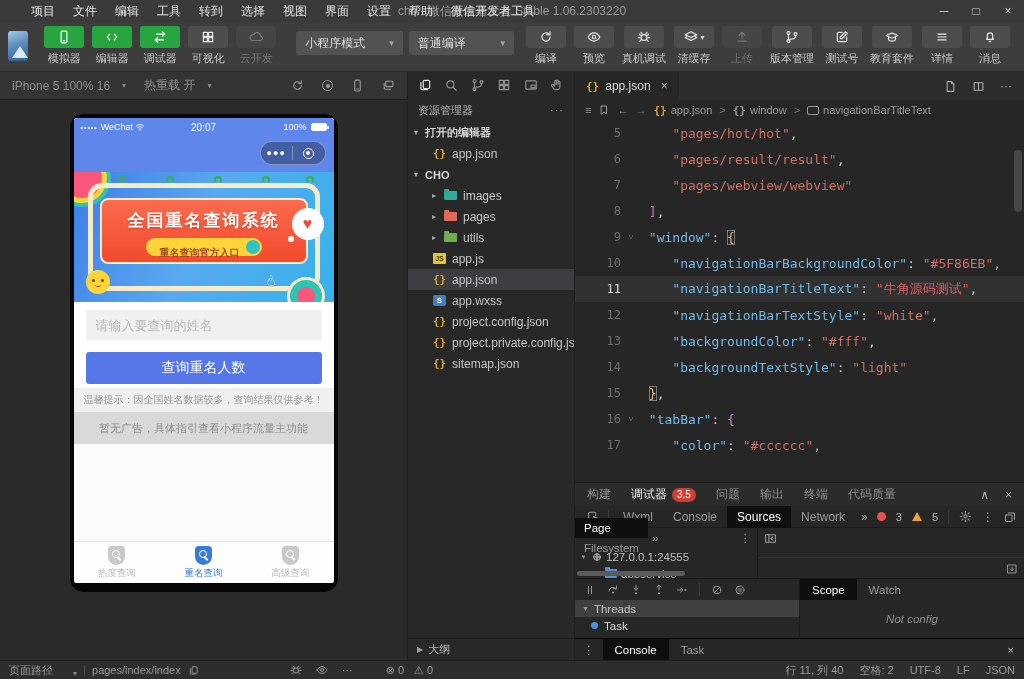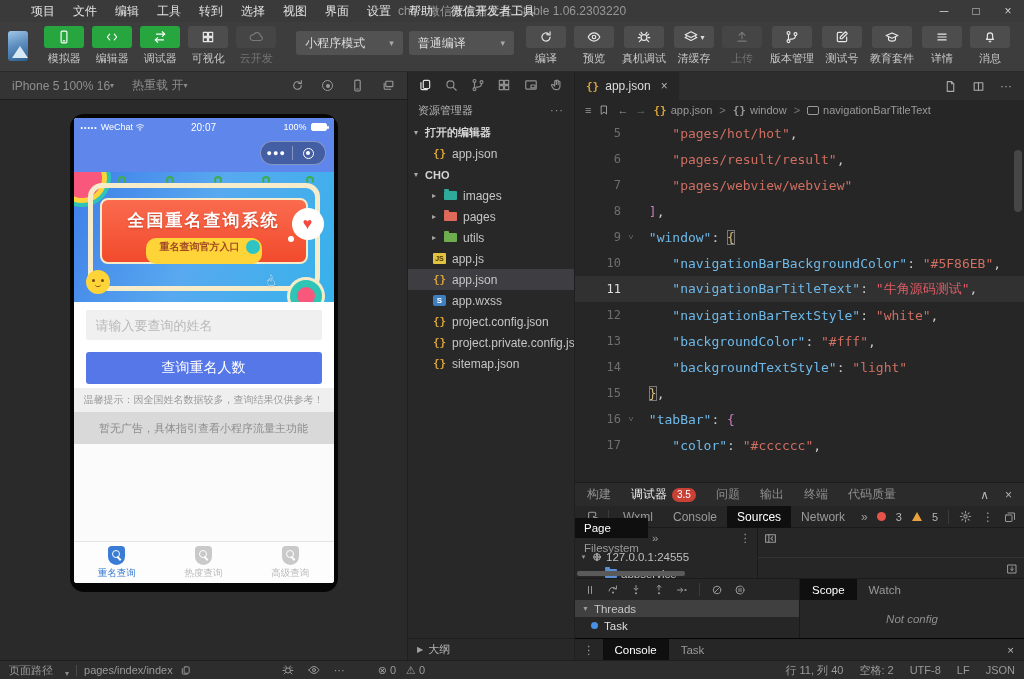--- a/index.html
+++ b/index.html
@@ -29,21 +29,21 @@
   .select{height:24px;background:#525252;border-radius:3px;display:flex;align-items:center;padding:0 9px;color:#dcdcdc;font-size:12px;margin-top:5px;cursor:pointer}
   .select .caret{margin-left:auto;color:#aaa;font-size:9px}
   .mini-caret{font-size:8px;margin-left:3px;color:#ddd}
 
   
   .main{flex:1;display:flex;min-height:0}
 
   
   .sim-col{width:408px;flex:none;display:flex;flex-direction:column;background:#2a2a2a;border-right:1px solid #1f1f1f}
   .sim-header{height:28px;background:#343434;border-bottom:1px solid #1e1e1e;display:flex;align-items:center;padding:0 12px;color:#8f8f8f;font-size:12px;flex:none}
-  .sim-header .dev{margin-right:18px;cursor:pointer;display:flex;align-items:center;gap:0}
+  .sim-header .dev{margin-right:18px;cursor:pointer;display:flex;align-items:center;gap:12px}
   .sim-icons{margin-left:auto;display:flex;gap:18px;align-items:center;color:#9a9a9a}
   .rec-ring{width:11px;height:11px;border:1.5px solid #9a9a9a;border-radius:50%;position:relative}
   .rec-ring::after{content:"";position:absolute;left:2.5px;top:2.5px;width:4px;height:4px;border-radius:50%;background:#9a9a9a}
   .sim-body{flex:1;position:relative}
 
   
   .phone{width:268px;height:478px;margin:14px auto 0;background:#060606;border-radius:14px;padding:4px 4px 9px 4px}
   .screen{width:260px;height:465px;background:#fff;border-radius:3px;overflow:hidden;display:flex;flex-direction:column;position:relative}
   .p-status{height:18px;background:#5F86EB;color:#fff;display:flex;align-items:center;padding:0 7px;font-size:9px;flex:none}
   .p-dots{letter-spacing:1px;font-size:7px;margin-right:3px}
@@ -56,21 +56,21 @@
   .cap-dots{flex:1;text-align:center;color:#fff;font-size:9px;letter-spacing:1px}
   .cap-div{width:1px;height:14px;background:rgba(255,255,255,.35)}
   .cap-rec{flex:1;display:flex;justify-content:center}
   .cap-rec i{width:11px;height:11px;border:1.5px solid #fff;border-radius:50%;position:relative;display:block}
   .cap-rec i::after{content:"";position:absolute;left:2.2px;top:2.2px;width:4px;height:4px;background:#fff;border-radius:50%}
 
   .p-banner{height:130px;flex:none;position:relative;background:linear-gradient(115deg,#3e7de8 0%,#58a9f0 48%,#36b2ea 100%);overflow:hidden}
   .b-frame{position:absolute;left:14px;right:14px;top:11px;bottom:11px;border:5px solid #f6ecc9;border-radius:14px}
   .b-red{position:absolute;left:26px;right:26px;top:26px;height:66px;background:linear-gradient(180deg,#fa6b4e,#f24a2c);border:2px solid #f6ecc9;border-radius:8px;text-align:center}
   .b-title{color:#fff;font-size:17px;font-weight:bold;letter-spacing:2px;margin-top:9px;text-shadow:0 1px 2px rgba(140,30,10,.45)}
-  .b-pill{position:relative;display:inline-block;margin-top:6px;background:#ffd438;border-radius:10px;height:26px;line-height:18px;padding:0 22px 0 14px;font-size:10px;font-weight:bold;color:#a34a25}
+  .b-pill{position:relative;display:inline-block;margin-top:6px;background:#ffd438;border-radius:10px;height:18px;line-height:18px;padding:6px 22px 0 14px;font-size:10px;font-weight:bold;color:#a34a25}
   .b-pill i{position:absolute;right:2px;top:2px;width:14px;height:14px;border-radius:50%;background:#2ec4c4}
   .clip{position:absolute;top:4px;width:8px;height:8px;border:2px solid #3fae49;border-radius:50%;border-bottom-color:transparent}
   .deco-pink{position:absolute;left:-12px;top:-14px;width:40px;height:40px;border-radius:50%;background:#f9577c;box-shadow:0 0 0 5px #ffd438,0 0 0 9px #2ec4b6}
   .deco-heart{position:absolute;right:10px;top:36px;width:32px;height:32px;border-radius:50%;background:#fff;display:flex;align-items:center;justify-content:center;color:#f5483e;font-size:16px}
   .deco-heart::after{content:"";position:absolute;left:-4px;bottom:-2px;width:6px;height:6px;border-radius:50%;background:#fff}
   .deco-cat{position:absolute;left:12px;bottom:8px;width:24px;height:24px;border-radius:50%;background:#ffd438}
   .deco-cat::before,.deco-cat::after{content:"";position:absolute;top:9px;width:3px;height:3px;border-radius:50%;background:#7a4a10}
   .deco-cat::before{left:6px}.deco-cat::after{right:6px}
   .cat-mouth{position:absolute;left:9px;top:14px;width:6px;height:3px;border-bottom:1.5px solid #7a4a10;border-radius:0 0 5px 5px}
   .deco-donut{position:absolute;right:12px;bottom:-10px;width:32px;height:32px;border-radius:50%;border:7px solid #2ec4b6;background:#f9577c;box-shadow:0 0 0 3px #f6ecc9}
@@ -476,27 +476,27 @@
                 </div>
               <div class="deco-donut"></div>
               <div class="deco-hand"><span>☝</span></div>
             </div>
             <input class="p-input" type="text" placeholder="请输入要查询的姓名" style="">
             <div class="p-btn">查询重名人数</div>
             <div class="p-hint">温馨提示：因全国姓名数据较多，查询结果仅供参考！</div>
             <div class="p-ad">暂无广告，具体指引查看小程序流量主功能</div>
             <div class="p-space"></div>
             <div class="p-tabbar" id="phone-tabbar">
+                <div class="p-tab">
+                  <div class="shield"></div>
+                  <div class="tlbl">热度查询</div>
+                </div>
                 <div class="p-tab active">
                   <div class="shield"></div>
                   <div class="tlbl">重名查询</div>
-                </div>
-                <div class="p-tab">
-                  <div class="shield"></div>
-                  <div class="tlbl">热度查询</div>
                 </div>
                 <div class="p-tab">
                   <div class="shield"></div>
                   <div class="tlbl">高级查询</div>
                 </div>
               </div>
           </div>
         </div>
       </div>
     </div>
@@ -933,21 +933,21 @@
               <span class="cdtab active">Console</span>
               <span class="cdtab">Task</span>
             </span>
           <span class="x">×</span>
         </div>
       </div>
     </div>
   </div>
 
   <div class="statusbar">
-    <span style="display:flex;align-items:flex-end;gap:12px">
+    <span style="display:flex;align-items:flex-end;gap:20px">
       <span>页面路径</span>
       <span class="caret-sm">▾</span>
     </span>
     <span class="sb-div"></span>
     <span>pages/index/index</span>
     <span class="ic">
         <svg viewBox="0 0 24 24" width="11" height="11" fill="none" stroke="currentColor" stroke-width="2" stroke-linecap="round" stroke-linejoin="round">
           <rect x="9" y="4" width="11" height="14" rx="2"></rect>
           <path d="M5 8v10a2 2 0 0 0 2 2h9"></path>
         </svg>

